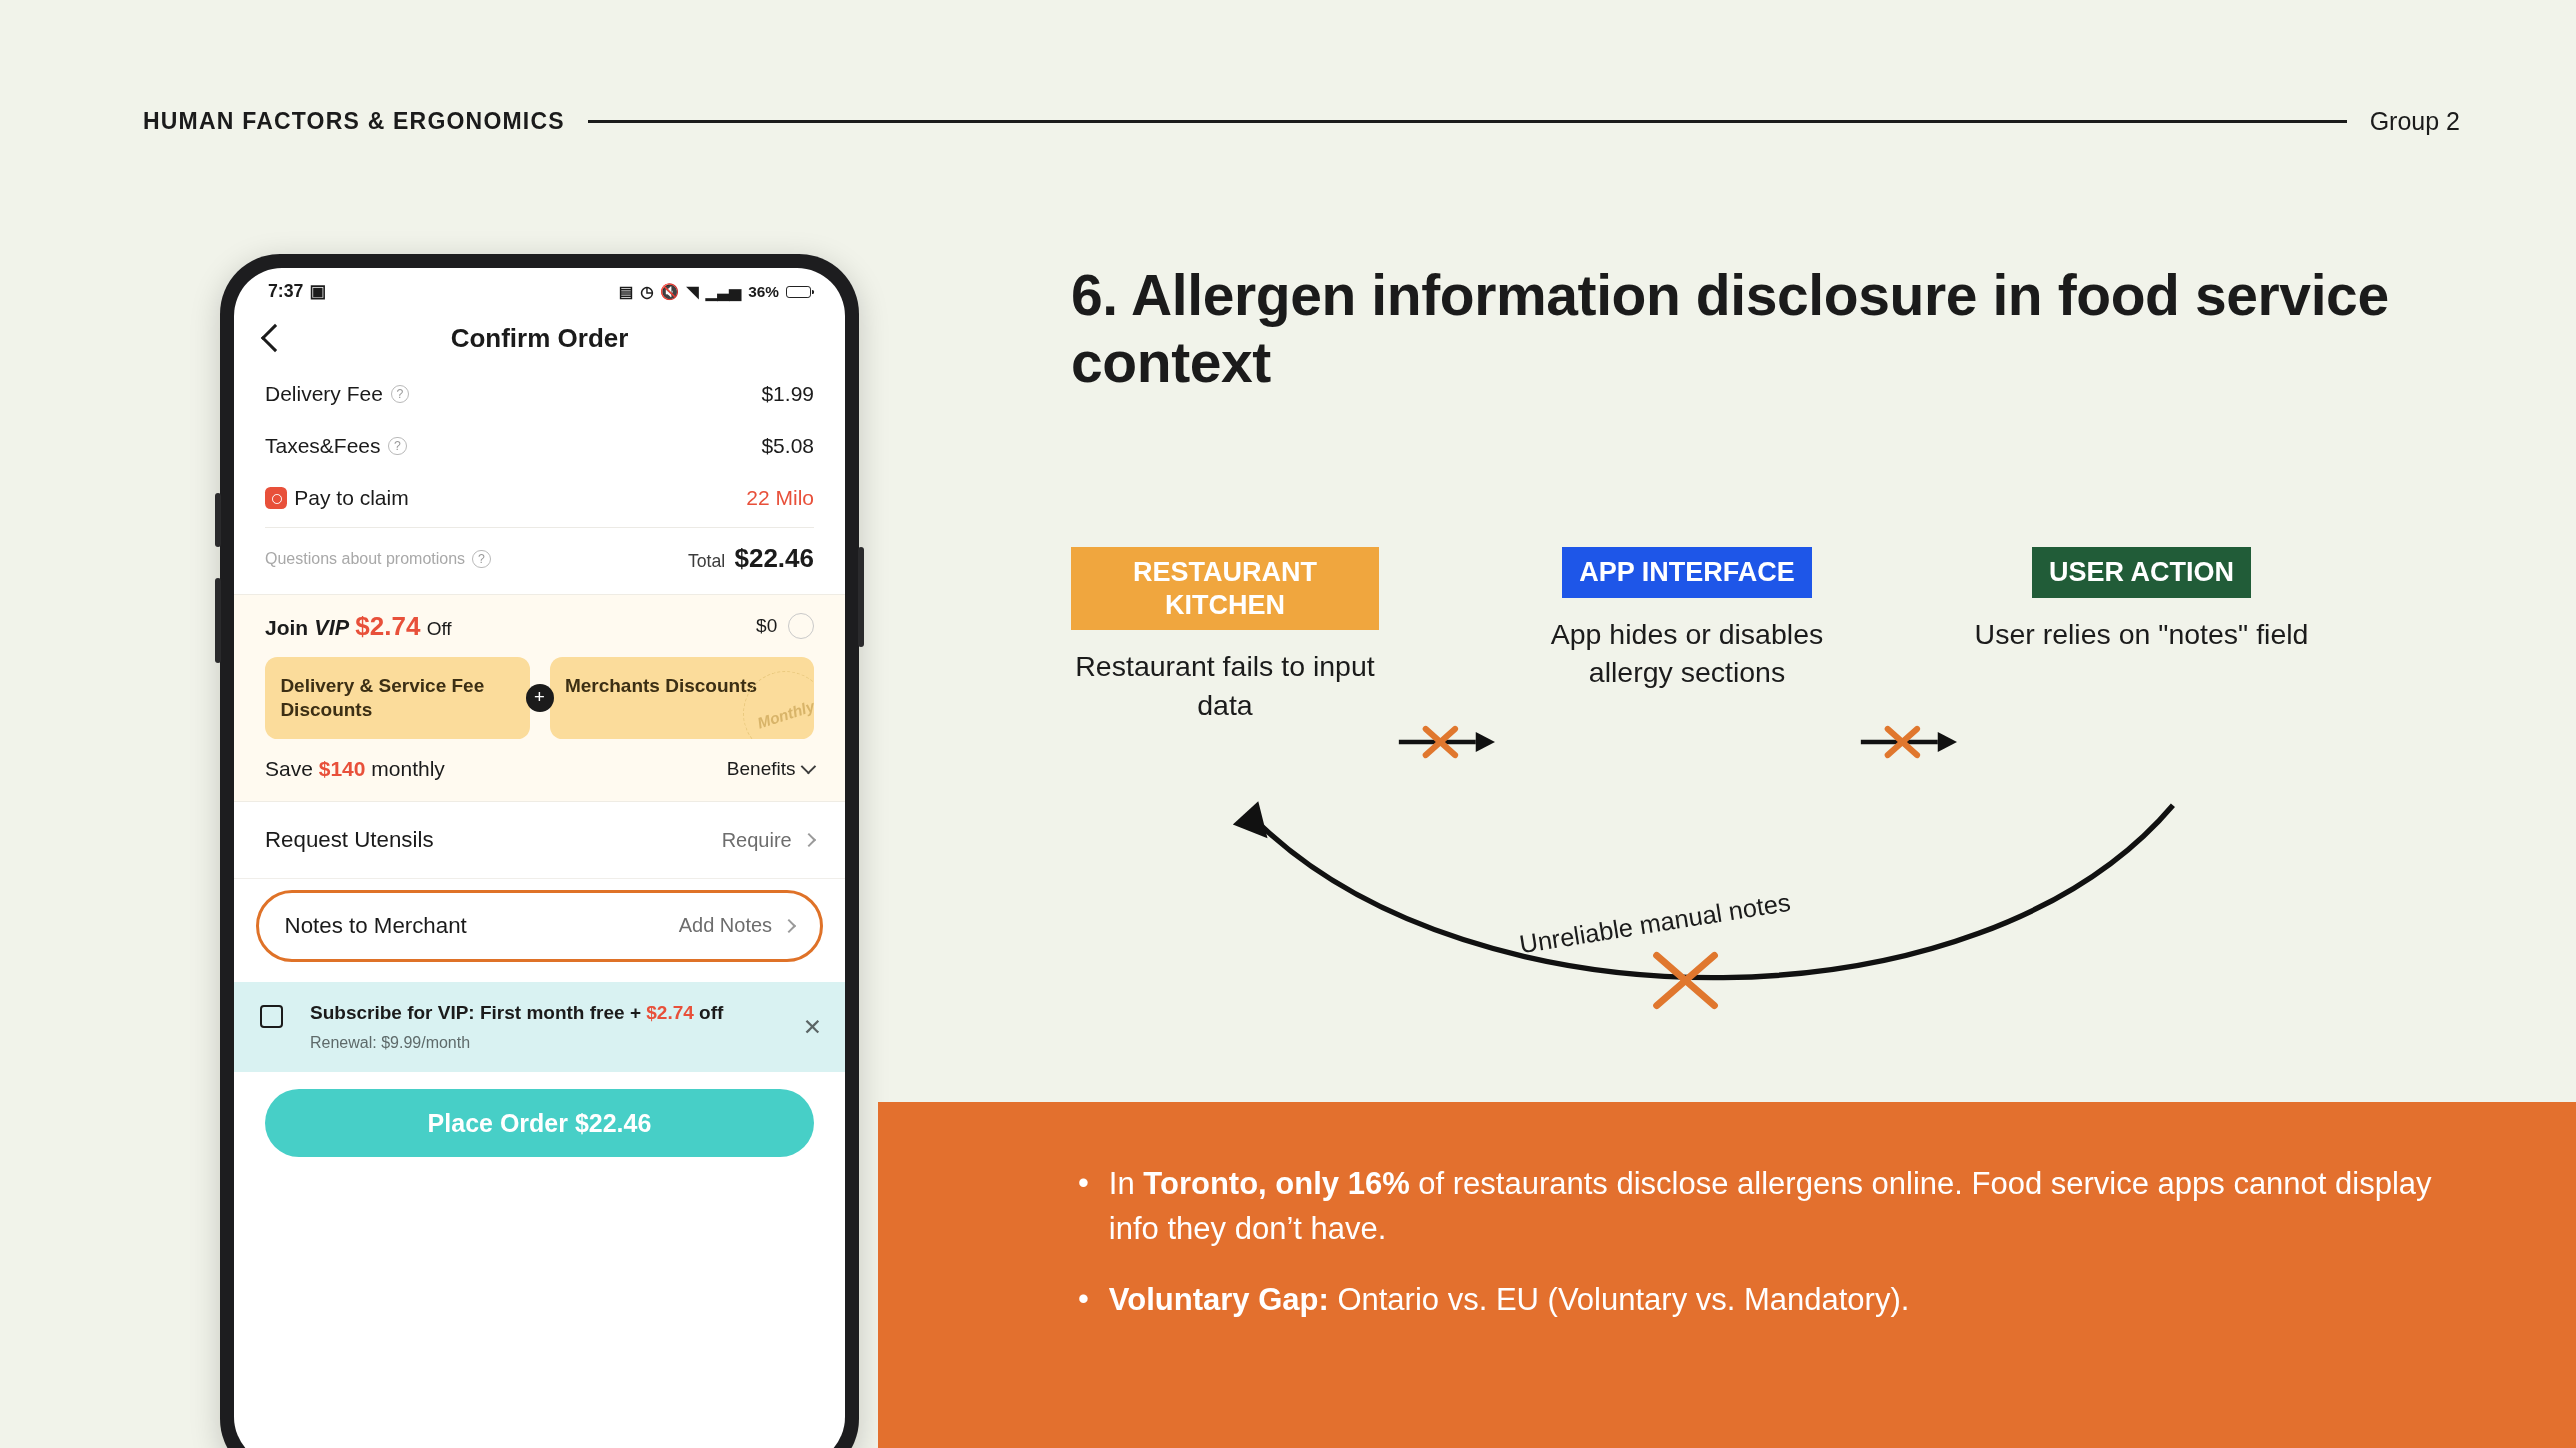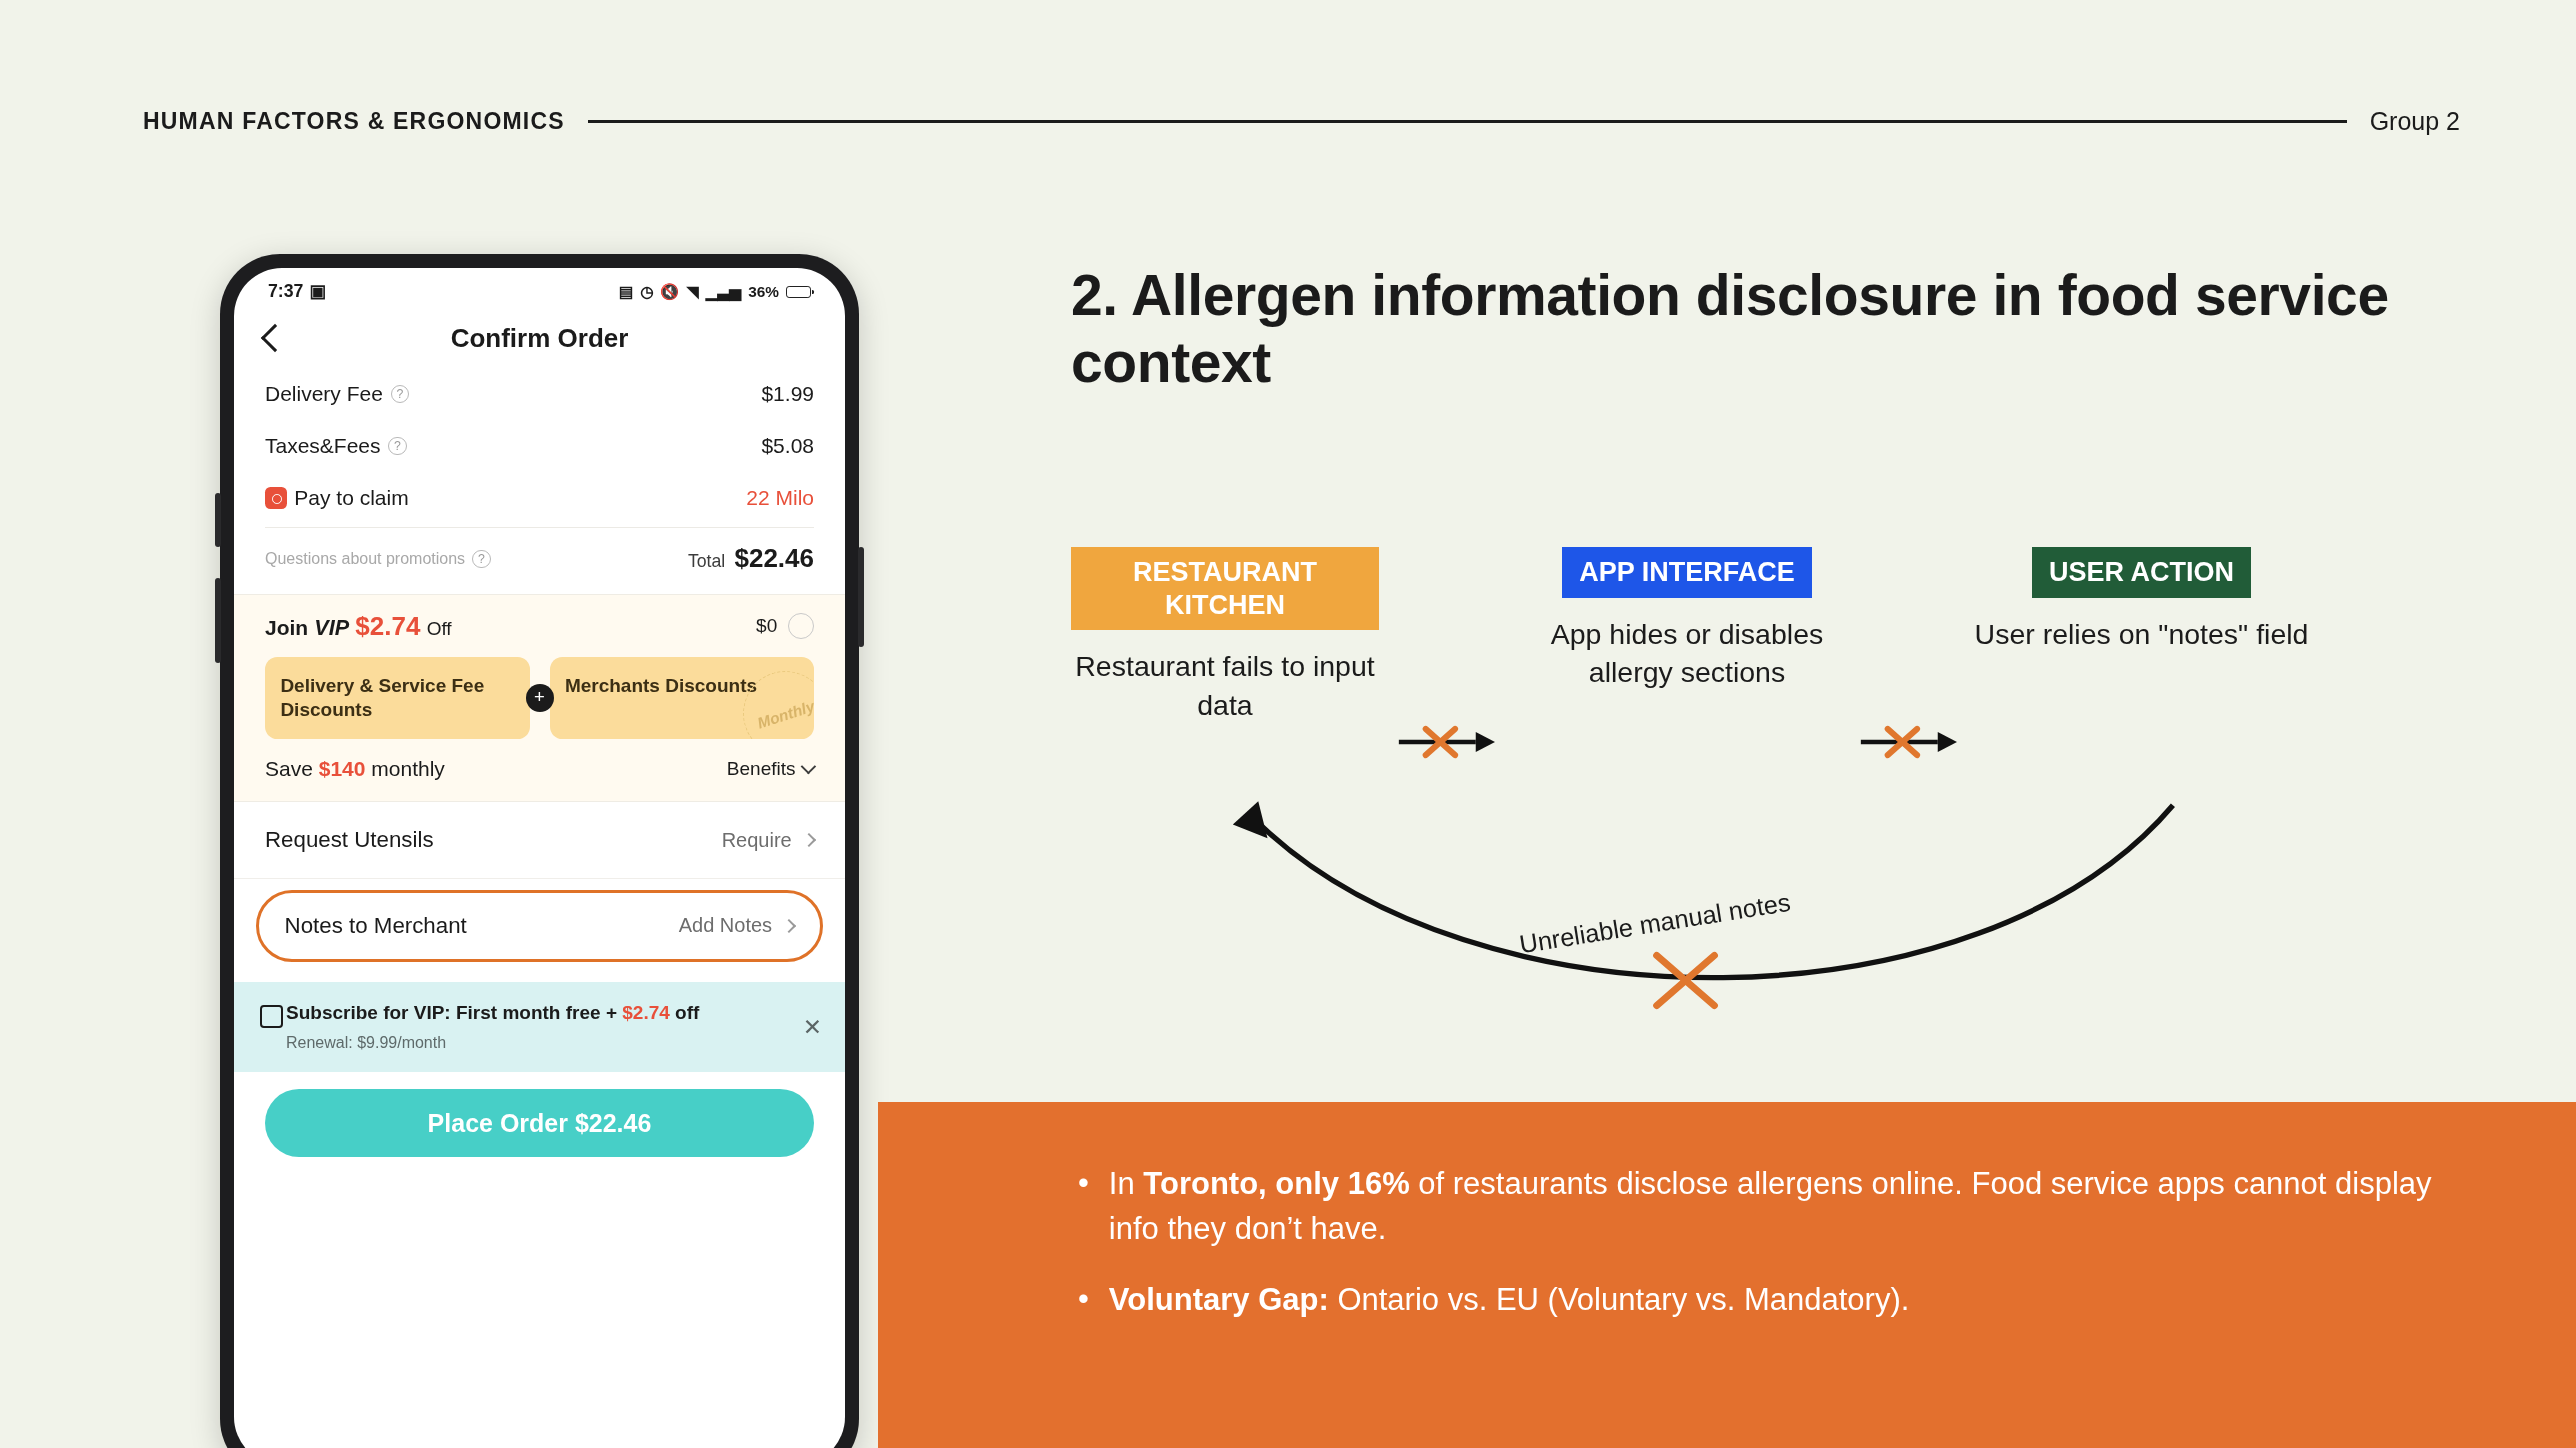--- a/index.html
+++ b/index.html
@@ -237,21 +237,21 @@
     border: 3.1px solid #df7228;
     border-radius: 37px;
     padding: 20px 26px;
     display: flex; align-items: center; justify-content: space-between;
     font-size: 22.3px;
   }
   .subscribe {
     margin-top: 20px;
     background: #d9f2f2;
     padding: 18.5px 26px;
-    display: flex; align-items: flex-start; gap: 3px;
+    display: flex; align-items: flex-start; gap: 27px;
     position: relative;
   }
   .checkbox { width: 23px; height: 23px; border: 2.3px solid #1b1b1b; border-radius: 3.9px; flex: 0 0 auto; margin-top: 4.6px; }
   .sub-text { font-size: 19px; line-height: 1.35; font-weight: 600; }
   .sub-text .price { color: #e8503a; }
   .sub-sub { font-size: 16px; color: #5e6a6a; font-weight: normal; margin-top: 6px; }
   .close-x { position: absolute; right: 23px; top: 32px; font-size: 23px; color: #5b6565; }
   .place-order {
     margin: 17px 31px 0 31px;
     background: #47cfc7;
@@ -464,21 +464,21 @@
           <span>Subscribe for VIP: First month free + </span><span class="price">$2.74</span><span> off</span>
           <div class="sub-sub">Renewal: $9.99/month</div>
         </div>
         <div class="close-x">✕</div>
       </div>
 
       <div class="place-order">Place Order  $22.46</div>
     </div>
   </div>
 
-  <div class="title">2. Allergen information disclosure in food service context</div>
+  <div class="title">6. Allergen information disclosure in food service context</div>
 
   <div class="flow">
     <div class="flow-col c1">
       <div class="tag kitchen">RESTAURANT KITCHEN</div>
       <div class="flow-desc">Restaurant fails to input data</div>
     </div>
     <div class="flow-col c2">
       <div class="tag app">APP INTERFACE</div>
       <div class="flow-desc">App hides or disables allergy sections</div>
     </div>

